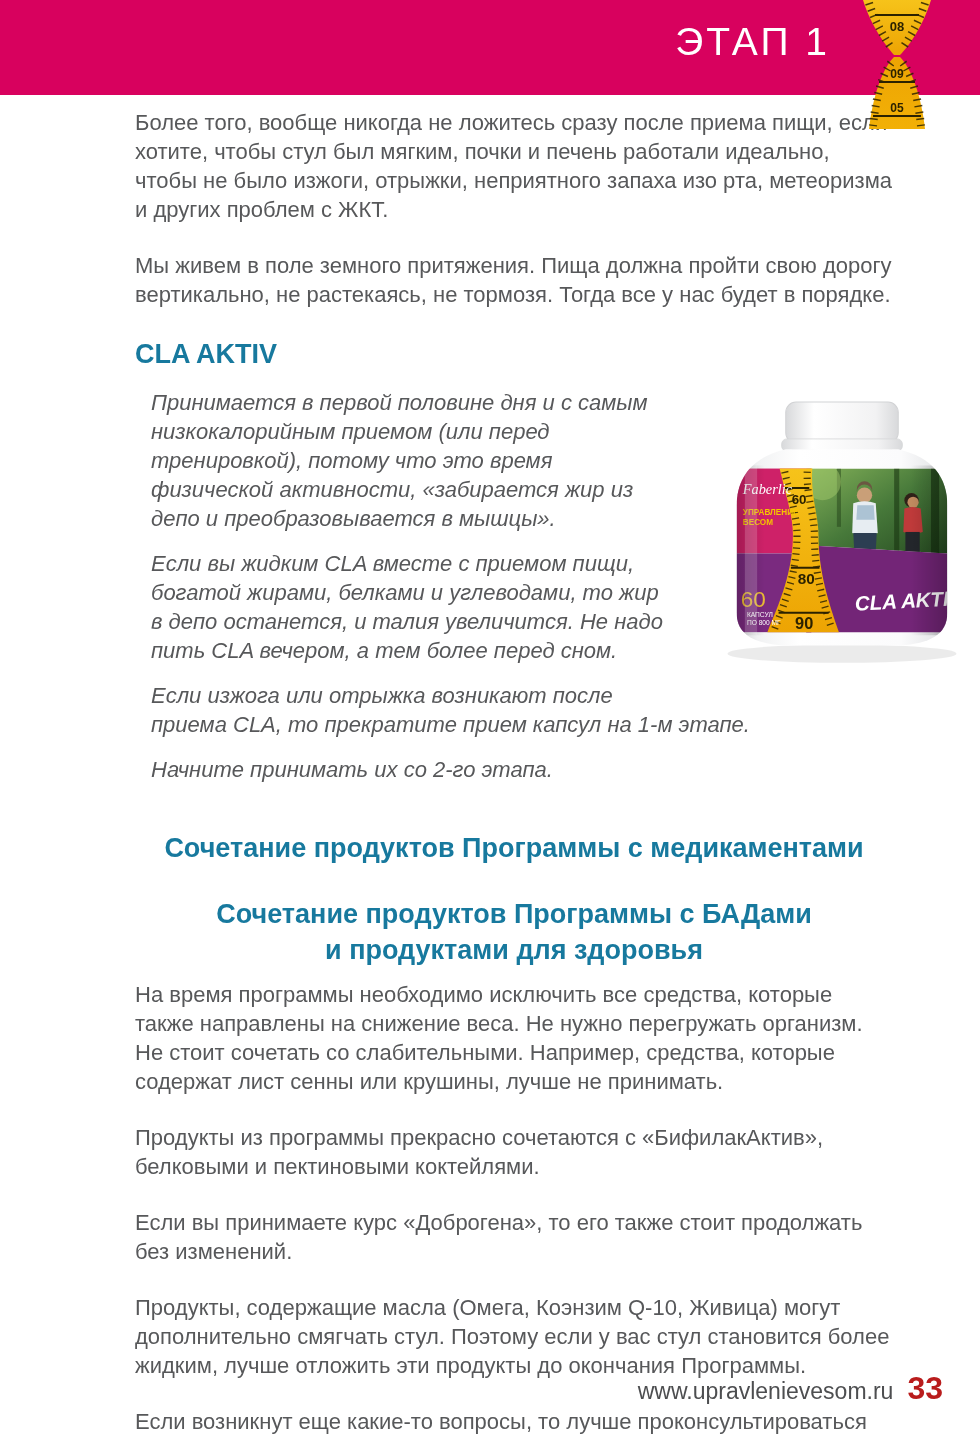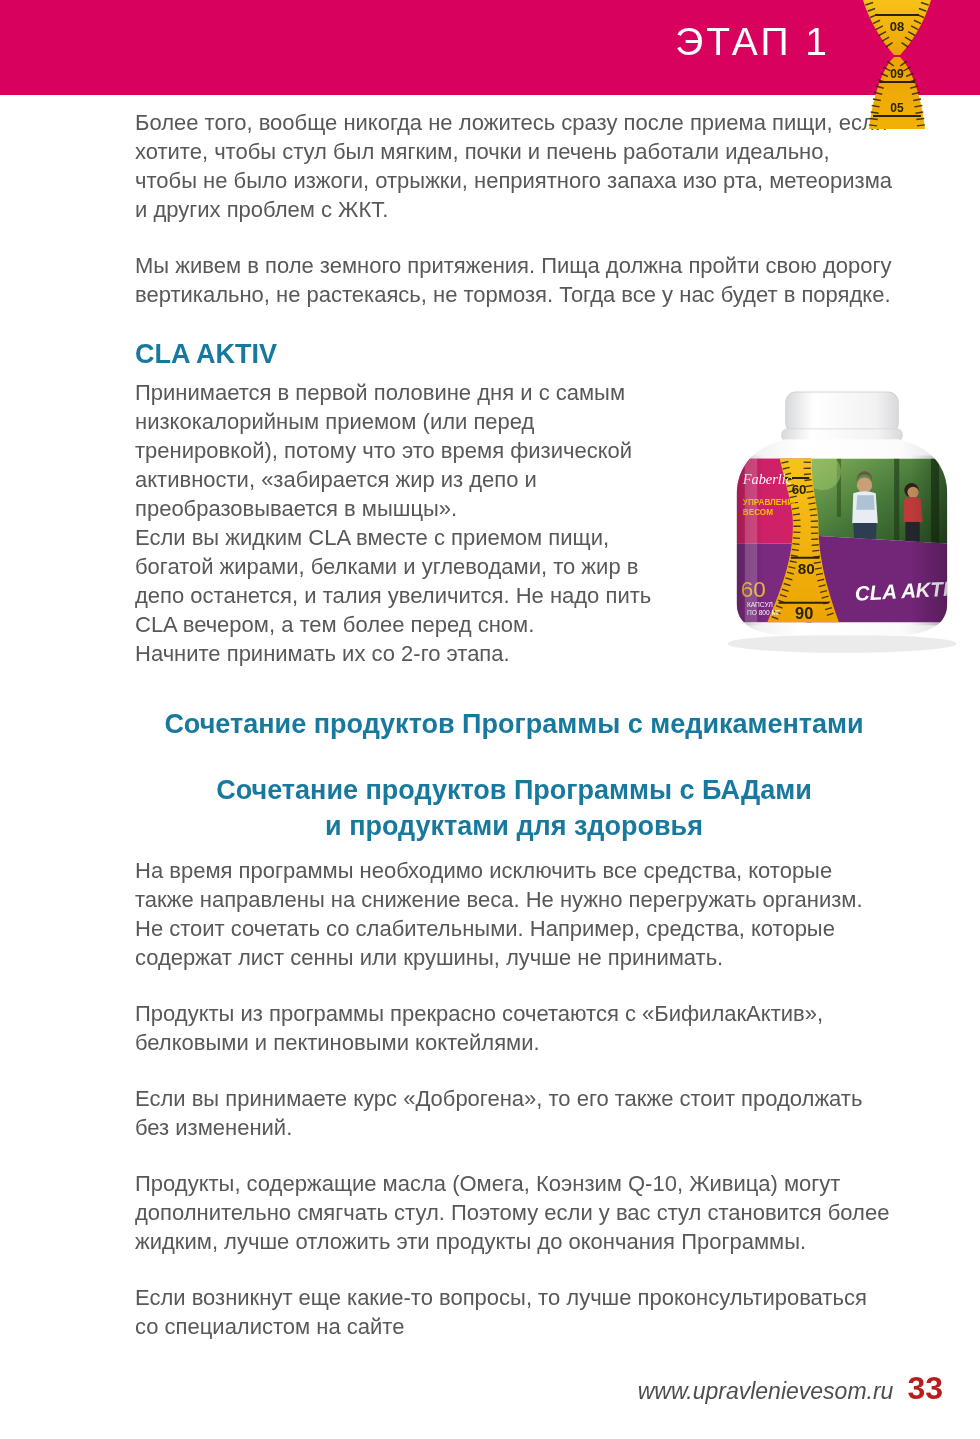--- a/index.html
+++ b/index.html
@@ -19,30 +19,30 @@
   
   main { position:absolute; top:108px; left:135px; width:758px; }
   p.body { font-size:22px; line-height:29px; margin:0 0 27px 0; }
   h2.teal {
     color:#17799e; font-size:27px; line-height:36px; font-weight:bold;
     margin:0 0 10px 0; white-space:pre-line;
   }
   .cla h2.teal { margin:14px 0 6px 0; }
   .sec h2.teal { margin:30px 0 12px 0;text-align:center; }
   .cla-body { margin-right:-88px; }
-  .cla-body p.body { margin:0; }
+  .cla-body p.body { margin:16px;font-style:italic; }
   .jar-float { float:right; width:292px; height:284px; position:relative; margin:10px 0 4px 18px; }
   .jar-svg { position:absolute; top:0; right:0; width:278px; height:272px; }
   .clear { clear:both; }
   
   .footer {
     position:absolute; bottom:32px; right:37px;
     display:flex; align-items:baseline; gap:14px; white-space:nowrap;
   }
-  .footer-url { font-size:23px; color:#4d4e50;font-style:italic; }
+  .footer-url { font-size:23px; color:#4d4e50; }
   .footer-page { font-size:32px; font-weight:bold; color:#b91c1c; }
 </style>
 </head>
 <body>
 
 <div class="page">
 
   <header class="topbar">
     <div class="stage-title">ЭТАП 1</div>
   </header>
@@ -165,20 +165,21 @@
               <text x="42" y="222" font-size="6.5" fill="#ffffff">ПО 800 МГ</text>
               <text x="148" y="208" font-size="20" font-weight="bold" font-style="italic" fill="#ffffff" transform="rotate(-3 148 208)">CLA AKTIV</text>
 
               <rect x="30" y="66" width="210" height="166" fill="url(#labelShade)"></rect>
               <rect x="40" y="66" width="12" height="166" fill="#ffffff" opacity="0.18"></rect>
             </g>
           </svg>
         </figure>
         <p class="body">Принимается в первой половине дня и с самым низкокалорийным приемом (или перед тренировкой), потому что это время физической активности, «забирается жир из депо и преобразовывается в мышцы».</p>
         <p class="body">Если вы жидким CLA вместе с приемом пищи, богатой жирами, белками и углеводами, то жир в депо останется, и талия увеличится. Не надо пить CLA вечером, а тем более перед сном.</p>
+        <p class="body">Если изжога или отрыжка возникают после приема CLA, то прекратите прием капсул на 1-м этапе.</p>
         <p class="body">Начните принимать их со 2-го этапа.</p>
         <div class="clear"></div>
       </div>
     </section>
 
     <section class="sec">
       <h2 class="teal">Сочетание продуктов Программы с медикаментами</h2>
     </section>
 
     <section class="sec">

